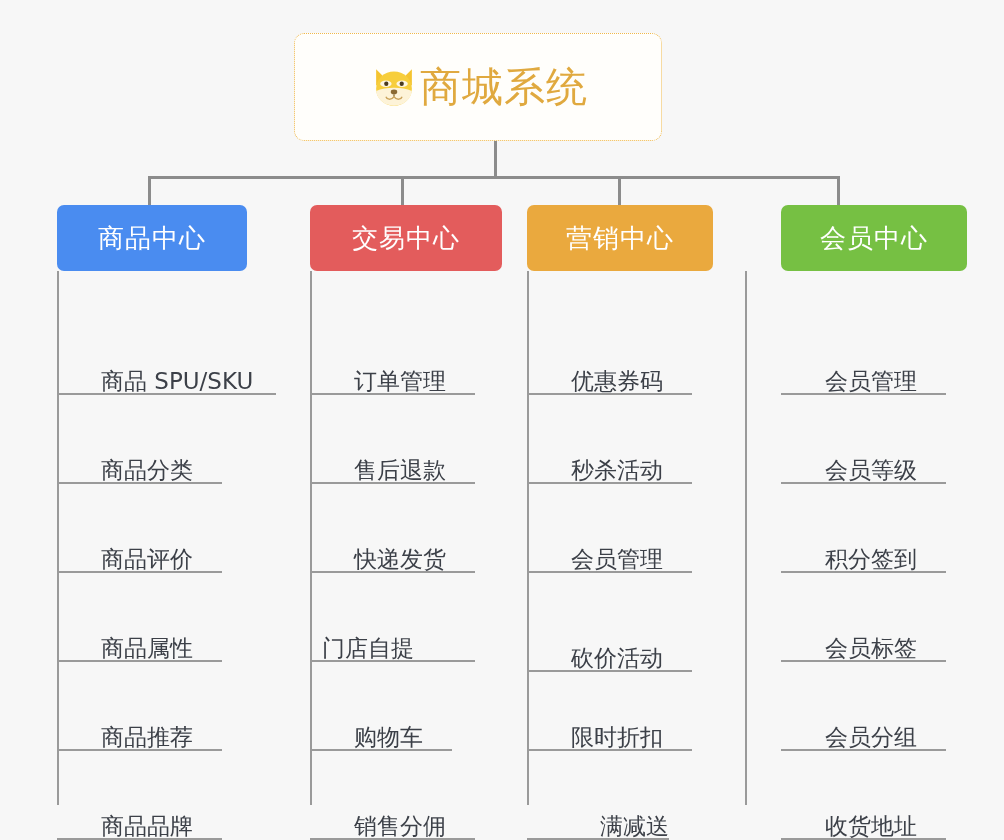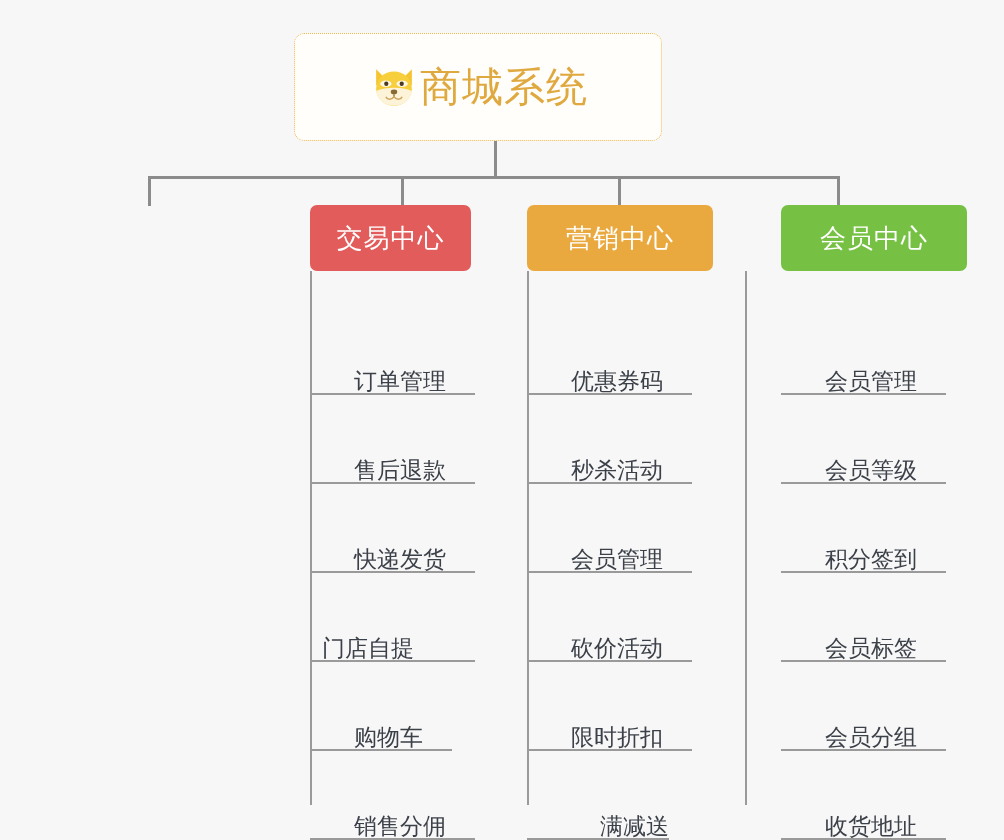--- a/index.html
+++ b/index.html
@@ -128,23 +128,49 @@
     <span class="root-title" style="color: rgb(224, 169, 63);">商城系统</span>
   </div>
 
   <div class="line v-line" style="left: 494px; top: 141px; height: 37px; background: rgb(140, 140, 140);"></div>
   <div class="line h-line" style="left: 148px; top: 176px; width: 692px; background: rgb(140, 140, 140);"></div>
   <div class="line v-line" style="left: 148px; top: 176px; height: 30px; background: rgb(140, 140, 140);"></div>
   <div class="line v-line" style="left: 401px; top: 176px; height: 30px; background: rgb(140, 140, 140);"></div>
   <div class="line v-line" style="left: 618px; top: 176px; height: 30px; background: rgb(140, 140, 140);"></div>
   <div class="line v-line" style="left: 837px; top: 176px; height: 30px; background: rgb(140, 140, 140);"></div>
 
+  <div class="column" style="left:57px; width:190px;">
+    <div class="cat-header" style="width: 190px; background: rgb(74, 140, 240);">
+      <span>商品中心</span>
+    </div>
+    <div class="trunk" style="height:534px;"></div>
+    <div class="items">
+      <div class="item" style="top:80px;  width:219px;">
+        <span class="item-label">商品 SPU/SKU</span>
+      </div>
+      <div class="item" style="top:169px; width:165px;">
+        <span class="item-label">商品分类</span>
+      </div>
+      <div class="item" style="top:258px; width:165px;">
+        <span class="item-label">商品评价</span>
+      </div>
+      <div class="item" style="top:347px; width:165px;">
+        <span class="item-label">商品属性</span>
+      </div>
+      <div class="item" style="top:436px; width:165px;">
+        <span class="item-label">商品推荐</span>
+      </div>
+      <div class="item" style="top:525px; width:165px;">
+        <span class="item-label">商品品牌</span>
+      </div>
+    </div>
+  </div>
 
   <div class="column" style="left:310px; width:183px;">
-    <div class="cat-header" style="width: 161px; background: rgb(227, 92, 92);">
+    <div class="cat-header" style="width: 192px; background: rgb(227, 92, 92);">
       <span>交易中心</span>
     </div>
     <div class="trunk" style="height:534px;"></div>
     <div class="items">
       <div class="item" style="top:80px;  width:165px;">
         <span class="item-label">订单管理</span>
       </div>
       <div class="item" style="top:169px; width:165px;">
         <span class="item-label">售后退款</span>
       </div>
@@ -171,21 +197,21 @@
     <div class="items">
       <div class="item" style="top:80px;  width:165px;">
         <span class="item-label">优惠券码</span>
       </div>
       <div class="item" style="top:169px; width:165px;">
         <span class="item-label">秒杀活动</span>
       </div>
       <div class="item" style="top:258px; width:165px;">
         <span class="item-label">会员管理</span>
       </div>
-      <div class="item" style="top:347px; width:165px;">
+      <div class="item" style="top:357px; width:165px;">
         <span class="item-label">砍价活动</span>
       </div>
       <div class="item" style="top:436px; width:165px;">
         <span class="item-label">限时折扣</span>
       </div>
       <div class="item" style="top:525px; width:142px;justify-content:flex-end;">
         <span class="item-label">满减送</span>
       </div>
     </div>
   </div>

